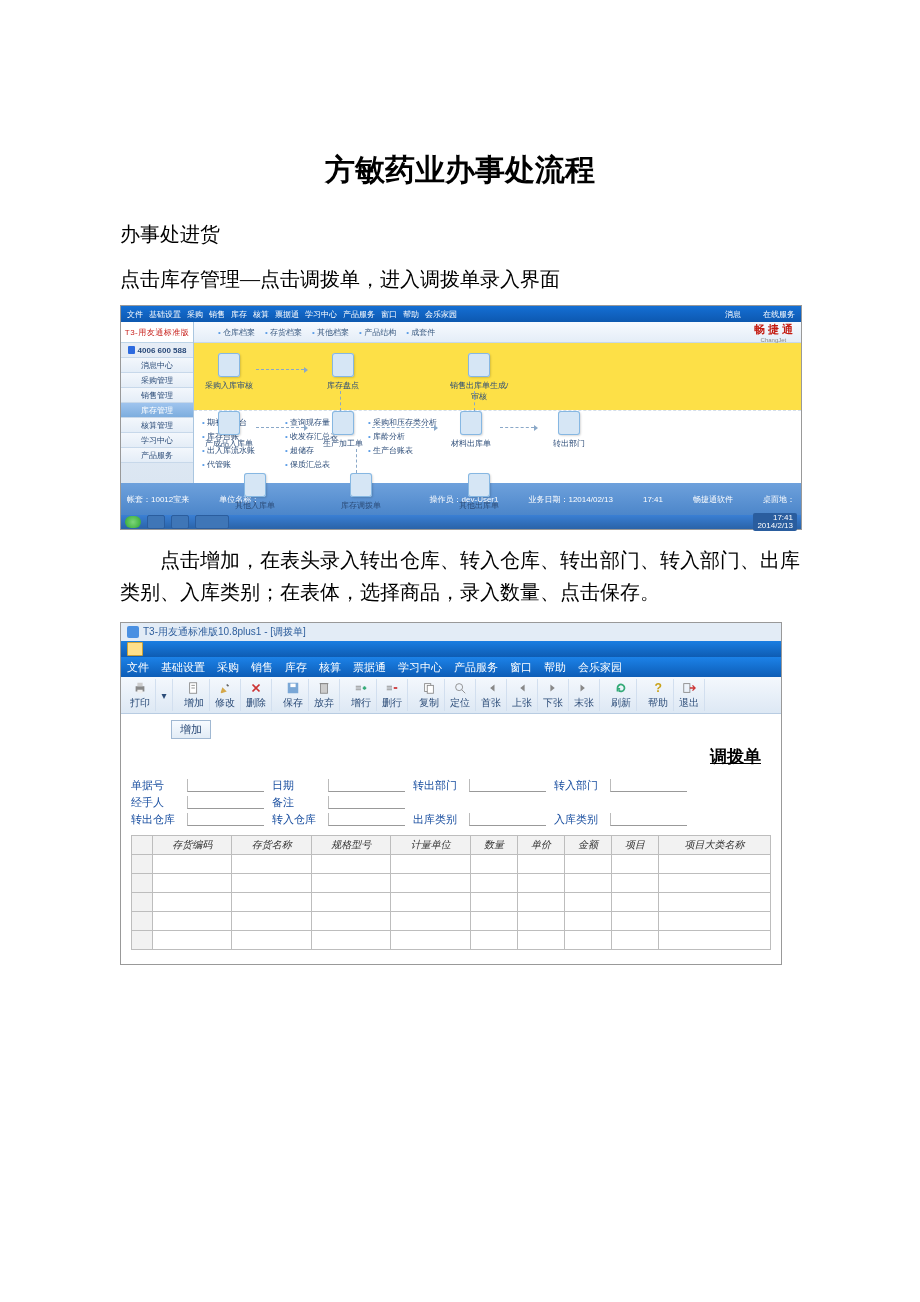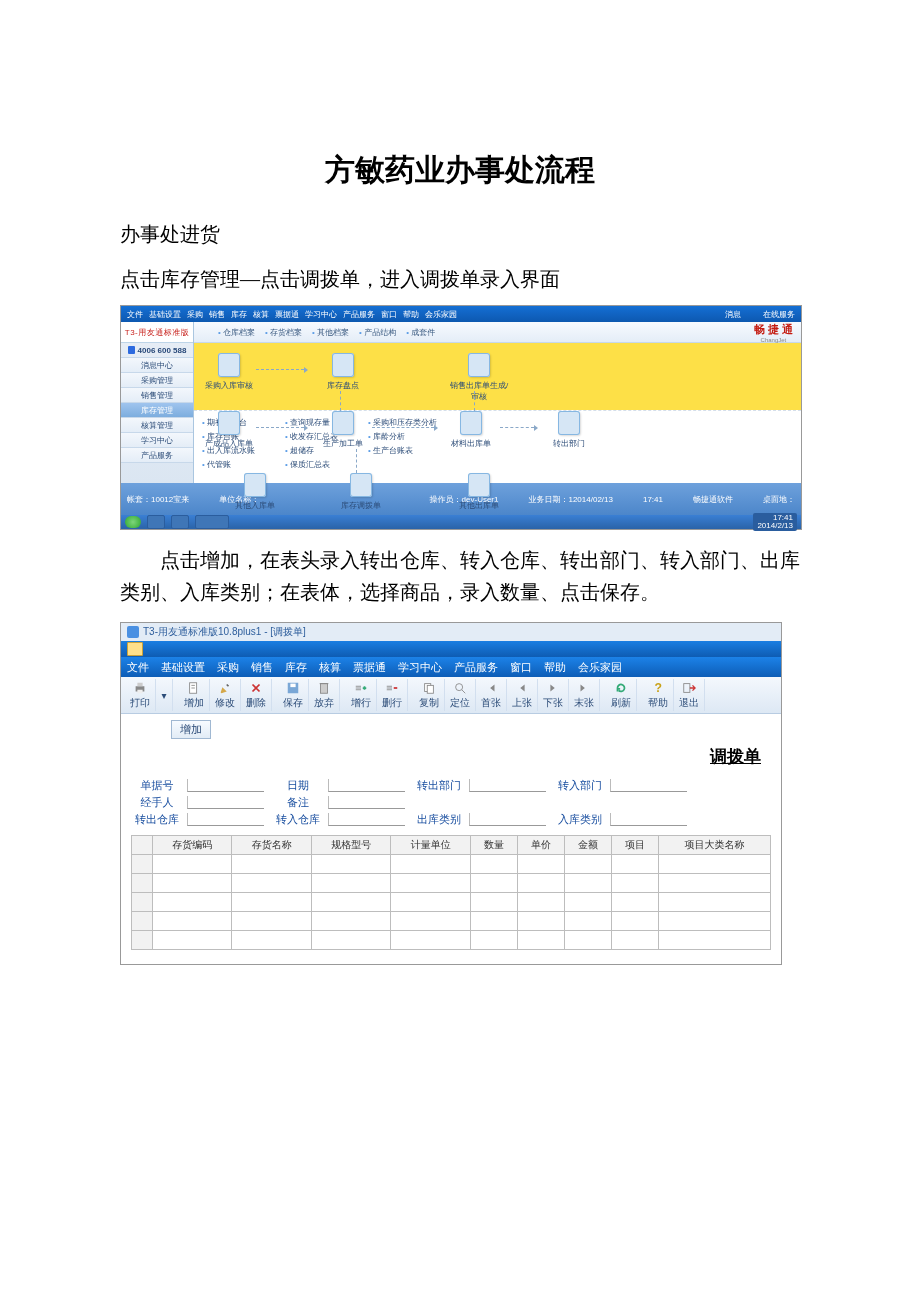--- a/index.html
+++ b/index.html
@@ -226,25 +226,25 @@
     font-size: 17px; font-weight: bold; text-decoration: underline; color: #000;
     margin-bottom: 10px;
     font-family: "SimSun","Songti SC",serif;
   }
   .app2 .formrow {
     display: flex; gap: 8px; margin: 2px 0;
     font-size: 11px; color: #1a4fa0;
     align-items: center;
   }
   .app2 .formrow .fld { display:flex; align-items:center; gap:4px; }
-  .app2 .formrow .fld .lbl { width: 52px; text-align: center; font-family: Liberation Mono, monospace; }
+  .app2 .formrow .fld .lbl { width: 52px; text-align: left; font-family: Liberation Mono, monospace; }
   .app2 .formrow .fld .inp { border-bottom: 1px solid #999; border-left: 1px solid #bbb; width: 76px; height: 12px; }
   .app2 table.grid {
     margin-top: 8px;
-    width: 100%; border-collapse: collapse; font-size: 10px;
+    width: 100%; border-collapse: collapse; font-size: 10px; font-style: italic;
   }
   .app2 table.grid th, .app2 table.grid td {
     border: 1px solid #bdbdbd; padding: 2px 4px; background: #fff;
     text-align: center; height: 14px;
   }
   .app2 table.grid th { background: #f2f2f2; color: #333; font-weight: normal; }
   .app2 .rowhdr { width: 12px; background: #f2f2f2 !important; }
 </style>
 </head>
 <body>

